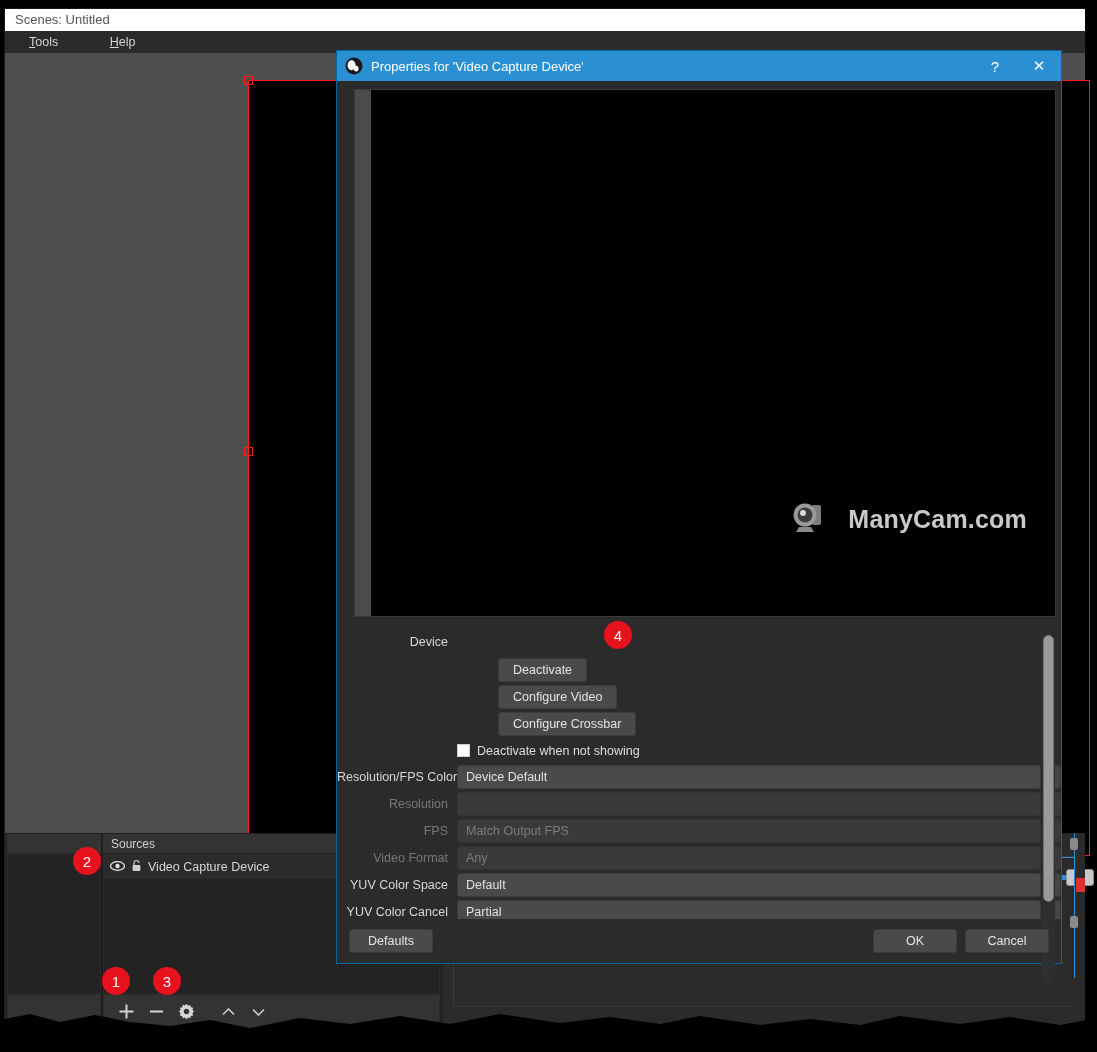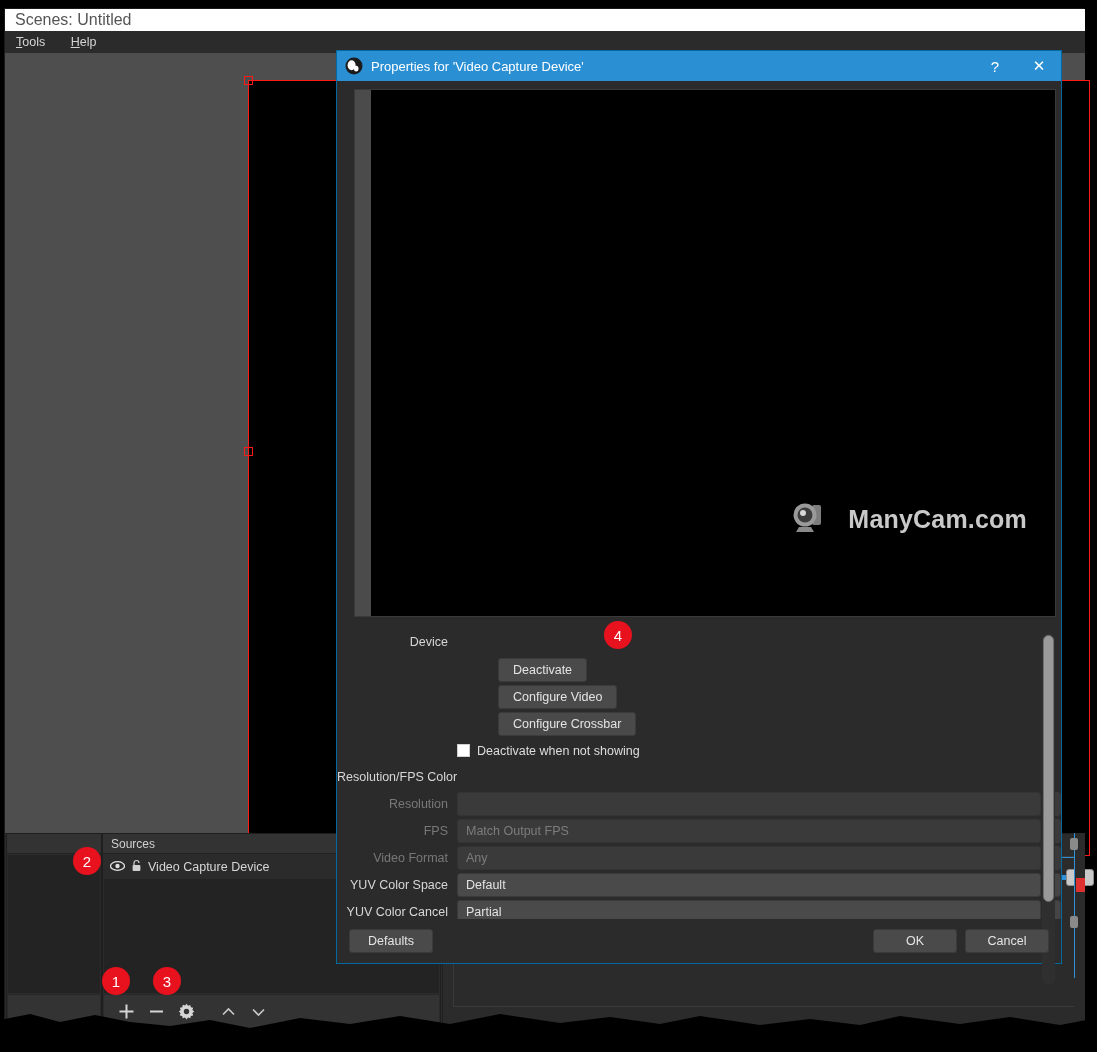--- a/index.html
+++ b/index.html
@@ -21,37 +21,37 @@
     left: 4px; top: 8px;
     width: 1080px; height: 1022px;
     background: #2b2b2b;
     border: 1px solid #1a1a1a;
   }
   .obs-titlebar {
     position: absolute; left: 0; top: 0;
     width: 1080px; height: 22px;
     background: #ffffff;
     color: #555;
-    font-size: 16px;
+    font-size: 13px;
     padding-left: 10px;
     line-height: 22px;
     white-space: nowrap;
     overflow: hidden;
   }
   .obs-menubar {
     position: absolute; left: 0; top: 22px;
     width: 1080px; height: 22px;
     background: #2b2b2b;
     color: #d4d4d4;
     font-size: 12.5px;
     line-height: 22px;
   }
   .menu-item {
     display: inline-block;
-    padding: 0 11px;
+    padding: 0 24px;
     height: 22px;
   }
   .menu-item u { text-decoration: underline; }
 
   
   .obs-preview {
     position: absolute;
     left: 0; top: 44px;
     width: 1080px; height: 780px;
     background: #4e4e4e;
@@ -553,20 +553,27 @@
         <div class="brow">
           <div class="brow-pad"></div>
           <div class="chkrow">
             <span class="chkbox"></span>
             <span class="chklabel">Deactivate when not showing</span>
           </div>
         </div>
 
         <div class="frow">
           <div class="flabel">Resolution/FPS Color</div>
+          <div class="fctl">
+            <div class="combo">Device Default</div>
+            <div class="spin">
+                <span class="s-up">▲</span>
+                <span class="s-dn">▼</span>
+              </div>
+          </div>
         </div>
 
         <div class="frow">
           <div class="flabel disabled">Resolution</div>
           <div class="fctl">
             <div class="combo disabled"></div>
             <div class="spin disabled">
                 <span class="s-dn">▼</span>
               </div>
           </div>

